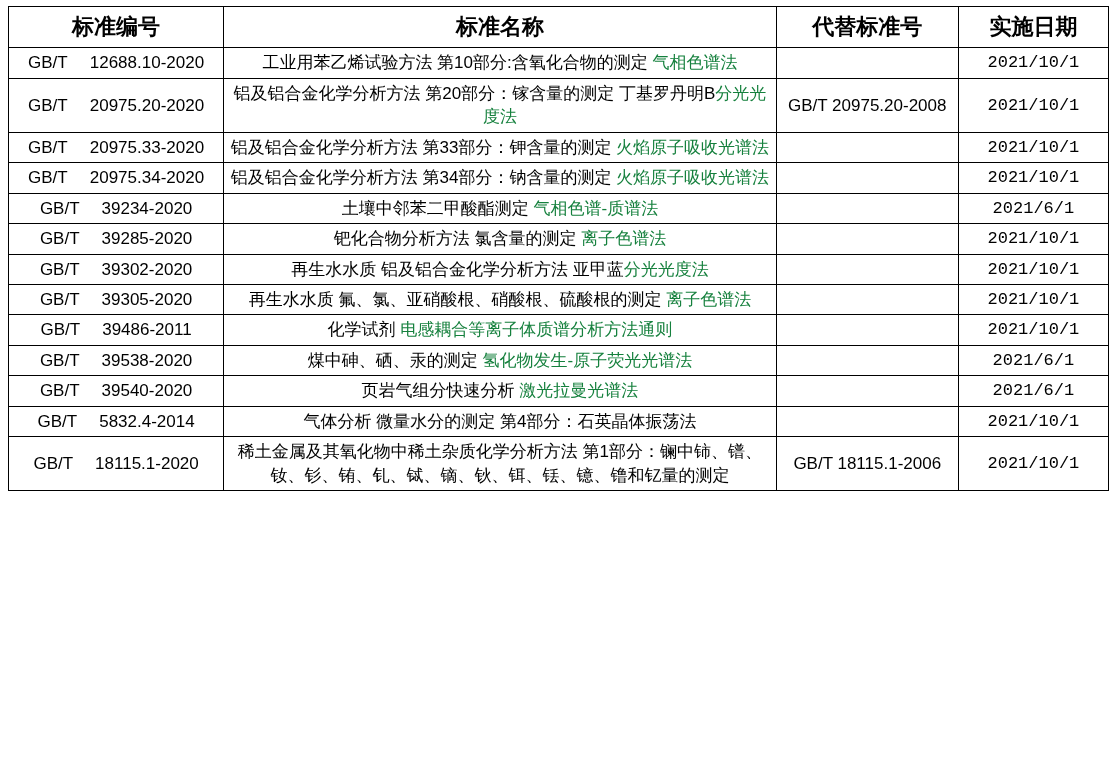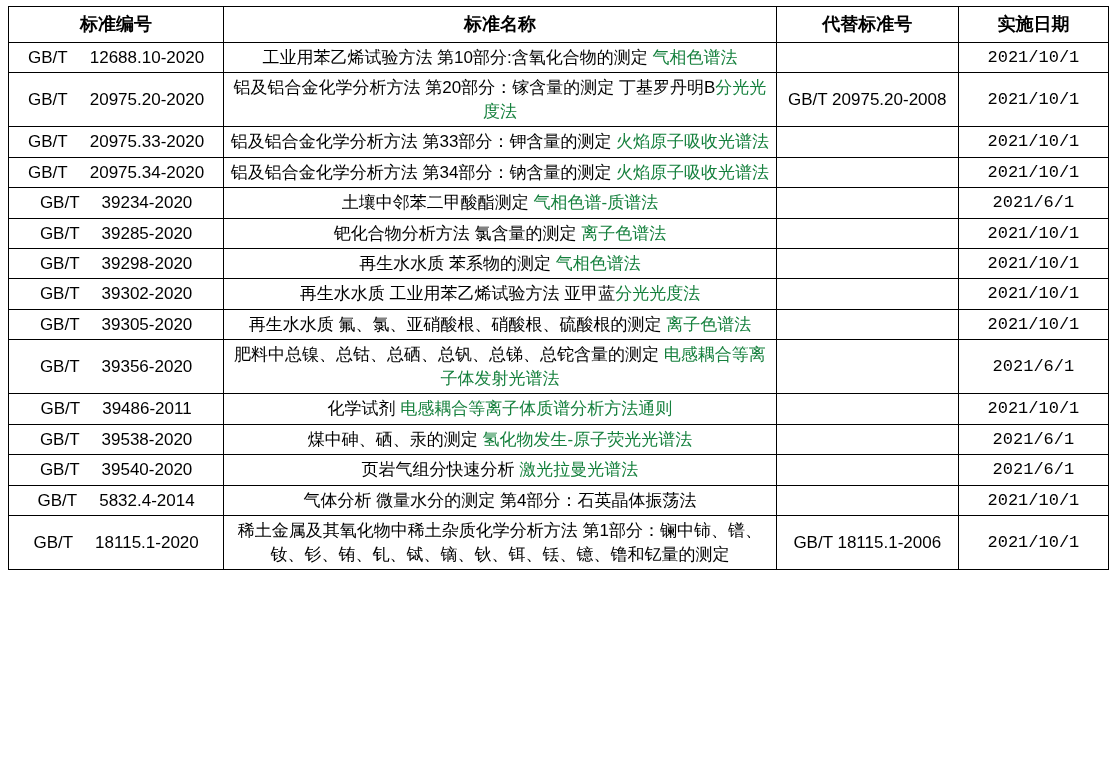--- a/index.html
+++ b/index.html
@@ -26,21 +26,21 @@
   table.std-table th,
   table.std-table td {
     border: 1px solid #000000;
     padding: 3px 5px;
     vertical-align: middle;
     line-height: 1.38;
   }
   table.std-table th {
     font-weight: bold;
     text-align: center;
-    font-size: 18px;
+    font-size: 22px;
     padding: 5px 4px;
   }
   col.c-code  { width: 215px; }
   col.c-name  { width: 552px; }
   col.c-repl  { width: 182px; }
   col.c-date  { width: 150px; }
 
   td.code {
     text-align: center;
     white-space: normal;
@@ -117,42 +117,30 @@
           <td class="repl"></td>
           <td class="date">2021/6/1</td>
         </tr>
         <tr>
           <td class="code"><span class="code-inner"><span>GB/T</span><span class="prefix-gap"></span><span>39285-2020</span></span></td>
           <td class="name"><span>钯化合物分析方法 氯含量的测定 </span><span class="red">离子色谱法</span></td>
           <td class="repl"></td>
           <td class="date">2021/10/1</td>
         </tr>
         <tr>
-          <td class="code"><span class="code-inner"><span>GB/T</span><span class="prefix-gap"></span><span>39298-2020</span></span></td>
-          <td class="name"><span>再生水水质 苯系物的测定 </span><span class="red">气相色谱法</span></td>
-          <td class="repl"></td>
-          <td class="date">2021/10/1</td>
-        </tr>
-        <tr>
           <td class="code"><span class="code-inner"><span>GB/T</span><span class="prefix-gap"></span><span>39302-2020</span></span></td>
-          <td class="name"><span>再生水水质 工业用苯乙烯试验方法 亚甲蓝</span><span class="red">分光光度法</span></td>
+          <td class="name"><span>再生水水质 铝及铝合金化学分析方法 亚甲蓝</span><span class="red">分光光度法</span></td>
           <td class="repl"></td>
           <td class="date">2021/10/1</td>
         </tr>
         <tr>
           <td class="code"><span class="code-inner"><span>GB/T</span><span class="prefix-gap"></span><span>39305-2020</span></span></td>
           <td class="name"><span>再生水水质 氟、氯、亚硝酸根、硝酸根、硫酸根的测定 </span><span class="red">离子色谱法</span></td>
           <td class="repl"></td>
           <td class="date">2021/10/1</td>
-        </tr>
-        <tr>
-          <td class="code"><span class="code-inner"><span>GB/T</span><span class="prefix-gap"></span><span>39356-2020</span></span></td>
-          <td class="name"><span>肥料中总镍、总钴、总硒、总钒、总锑、总铊含量的测定 </span><span class="red">电感耦合等离子体发射光谱法</span></td>
-          <td class="repl"></td>
-          <td class="date">2021/6/1</td>
         </tr>
         <tr>
           <td class="code"><span class="code-inner"><span>GB/T</span><span class="prefix-gap"></span><span>39486-2011</span></span></td>
           <td class="name"><span>化学试剂 </span><span class="red">电感耦合等离子体质谱分析方法通则</span></td>
           <td class="repl"></td>
           <td class="date">2021/10/1</td>
         </tr>
         <tr>
           <td class="code"><span class="code-inner"><span>GB/T</span><span class="prefix-gap"></span><span>39538-2020</span></span></td>
           <td class="name"><span>煤中砷、硒、汞的测定 </span><span class="red">氢化物发生-原子荧光光谱法</span></td>

